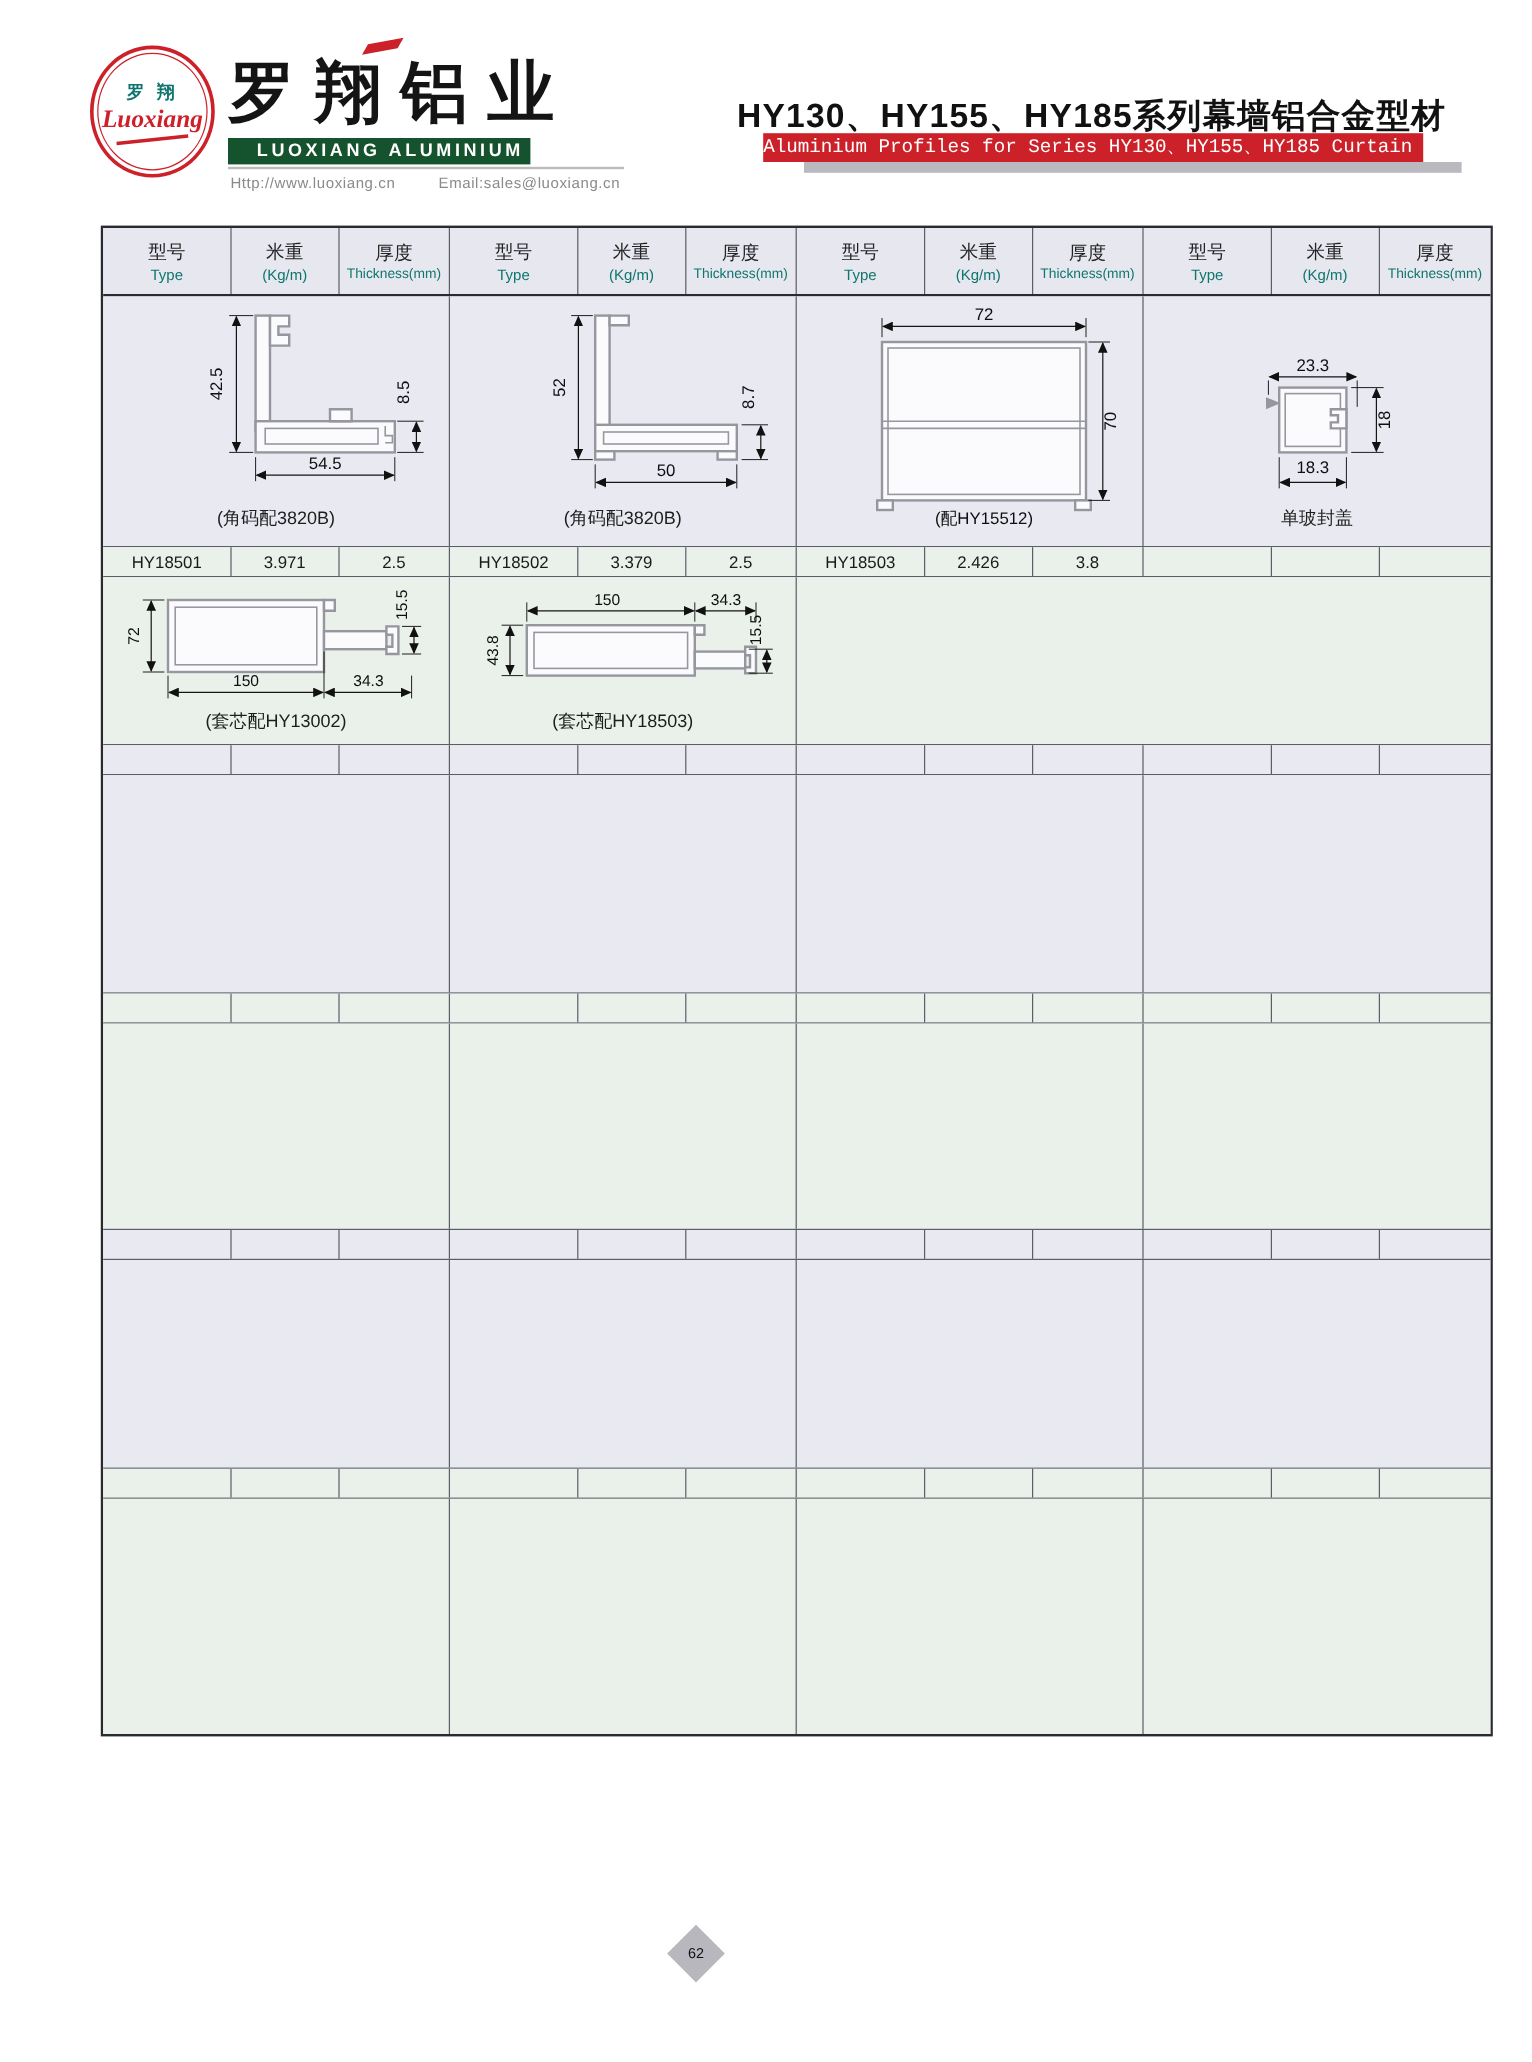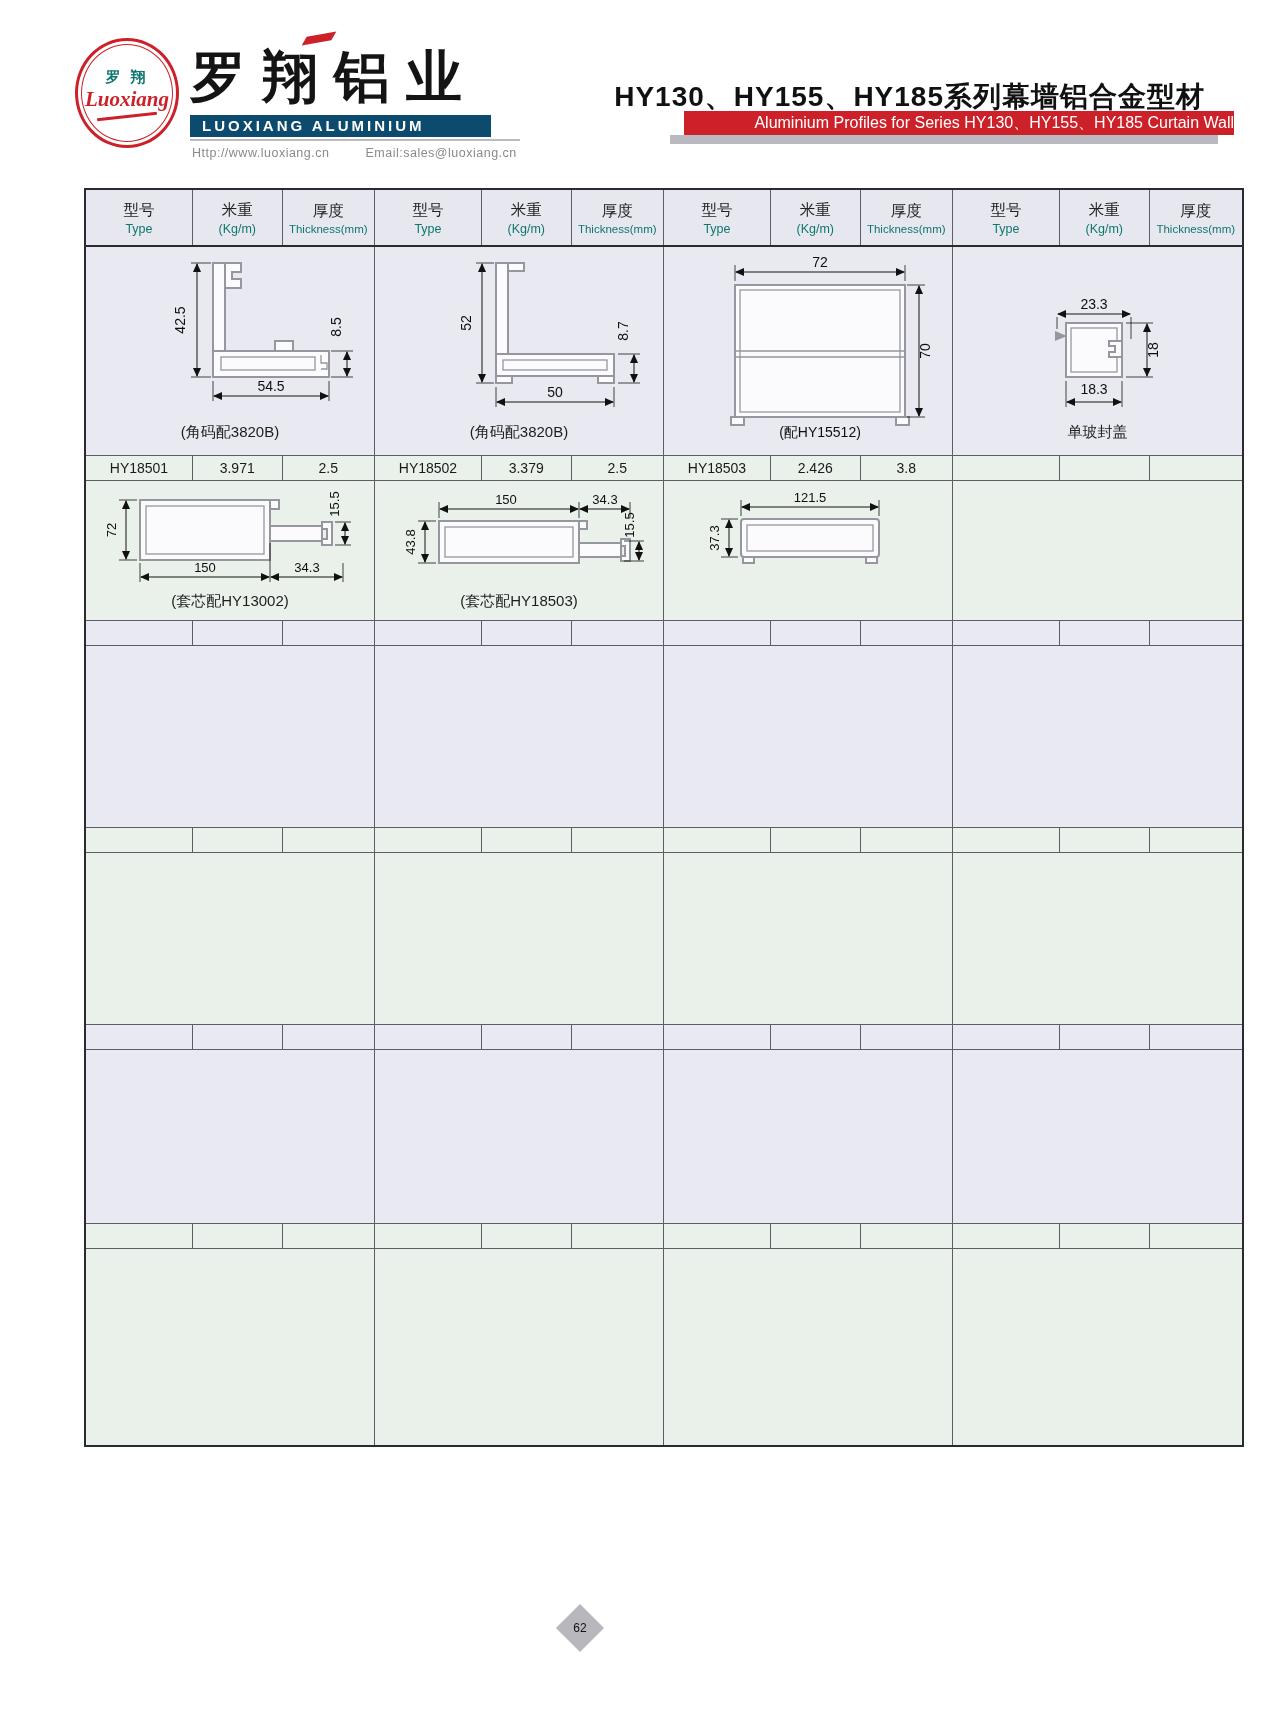--- a/index.html
+++ b/index.html
@@ -9,29 +9,29 @@
   .logo { position:absolute; left:75px; top:38px; width:104px; height:110px;
           border:3px solid #cd2129; border-radius:50%; box-sizing:border-box;
           display:flex; flex-direction:column; align-items:center; justify-content:center; }
   .logo-inner { position:absolute; inset:3px; border:1.5px solid #cd2129; border-radius:50%; }
   .logo-cn { color:#0f766e; font-weight:bold; font-size:15px; letter-spacing:3px; z-index:1; }
   .logo-script { color:#cd2129; font-family:"Liberation Serif",serif; font-style:italic; font-weight:bold; font-size:21px; z-index:1; }
   .logo-swoosh { width:60px; height:3px; background:#cd2129; transform:rotate(-6deg); margin-top:3px; z-index:1; }
 
   .brand-cn { position:absolute; left:190px; top:40px; font-size:56px; font-weight:bold; letter-spacing:16px; color:#141414; }
   .brand-accent { position:absolute; left:306px; top:34px; width:26px; height:9px; background:#cd2129; transform:skewX(-38deg) rotate(-12deg); }
-  .brand-bar { position:absolute; left:190px; top:115px; width:301px; height:22px; background:#0c4a6e;
-               color:#ffffff; font-weight:bold; font-size:15px; letter-spacing:3px; line-height:22px; padding-left:12px; box-sizing:border-box; }
+  .brand-bar { position:absolute; left:190px; top:115px; width:252px; height:22px; background:#14532d;
+               color:#ffffff; font-weight:bold; font-size:15px; letter-spacing:3px; line-height:22px; padding-left:24px; box-sizing:border-box; }
   .brand-bar-under { position:absolute; left:190px; top:139px; width:330px; height:2px; background:#bcbcbc; }
   .contact { position:absolute; left:192px; top:146px; font-size:12.5px; color:#8a8a8a; letter-spacing:0.5px; }
   .contact span { margin-right:36px; }
 
   .title-cn { position:absolute; right:72px; top:78px; font-size:28px; font-weight:bold; color:#111; letter-spacing:1px; }
-  .title-bar { position:absolute; left:684px; top:111px; width:550px; height:24px; background:#cd2129;
-               color:#fff; font-size:16px; text-align:right; line-height:24px; }
+  .title-bar { position:absolute; left:636px; top:111px; width:550px; height:24px; background:#cd2129;
+               color:#fff; font-size:16px; text-align:left; line-height:24px;font-family:Liberation Mono, monospace; }
   .title-bar-under { position:absolute; left:670px; top:135px; width:548px; height:9px; background:#b9b9bf; }
 
   
   .tbl { position:absolute; left:84px; top:188px; width:1160px; border:2px solid #2a2a30; box-sizing:border-box; }
   .trow { display:grid; grid-template-columns:repeat(4, 37fr 31fr 32fr); border-bottom:1px solid #5d5d66; }
   .drow { display:grid; grid-template-columns:repeat(4, 1fr); border-bottom:1px solid #5d5d66; }
   .trow > div, .drow > div { border-right:1px solid #5d5d66; box-sizing:border-box; min-width:0; }
   .trow > div:last-child, .drow > div:last-child { border-right:none; }
   .tbl > div:last-child { border-bottom:none; }
 
@@ -306,36 +306,20 @@
         <line class="dim" x1="41" y1="37" x2="41" y2="77" marker-start="url(#arb)" marker-end="url(#ar)"></line>
         <text class="dimt2" x="31" y="57" text-anchor="middle" transform="rotate(-90 31 57)">43.8</text>
         <line class="ext" x1="240" y1="56" x2="260" y2="56"></line>
         <line class="ext" x1="240" y1="76" x2="260" y2="76"></line>
         <line class="dim" x1="255" y1="57" x2="255" y2="75" marker-start="url(#arb)" marker-end="url(#ar)"></line>
         <text class="dimt2" x="250" y="40" text-anchor="middle" transform="rotate(-90 250 40)">15.5</text>
       </svg>
       <div class="caption caption2">(套芯配HY18503)</div>
     </div>
 
-    <div class="dcell">
-      <svg width="270" height="104" viewBox="0 0 270 104">
-        <rect class="prof" x="68" y="34" width="138" height="38" rx="3"></rect>
-        <rect class="prof2" x="74" y="40" width="126" height="26"></rect>
-        <rect class="prof" x="70" y="72" width="11" height="6"></rect>
-        <rect class="prof" x="193" y="72" width="11" height="6"></rect>
-        <line class="ext" x1="68" y1="15" x2="68" y2="31"></line>
-        <line class="ext" x1="206" y1="15" x2="206" y2="31"></line>
-        <line class="dim" x1="69" y1="22" x2="205" y2="22" marker-start="url(#arb)" marker-end="url(#ar)"></line>
-        <text class="dimt2" x="137" y="17" text-anchor="middle">121.5</text>
-        <line class="ext" x1="48" y1="34" x2="65" y2="34"></line>
-        <line class="ext" x1="48" y1="72" x2="65" y2="72"></line>
-        <line class="dim" x1="56" y1="35" x2="56" y2="71" marker-start="url(#arb)" marker-end="url(#ar)"></line>
-        <text class="dimt2" x="46" y="53" text-anchor="middle" transform="rotate(-90 46 53)">37.3</text>
-      </svg>
-    </div>
 
     <div class="dcell"></div>
   </div>
 
   <div class="trow vrow lav">
     <div></div>
       <div></div>
       <div></div>
     <div></div>
       <div></div>

